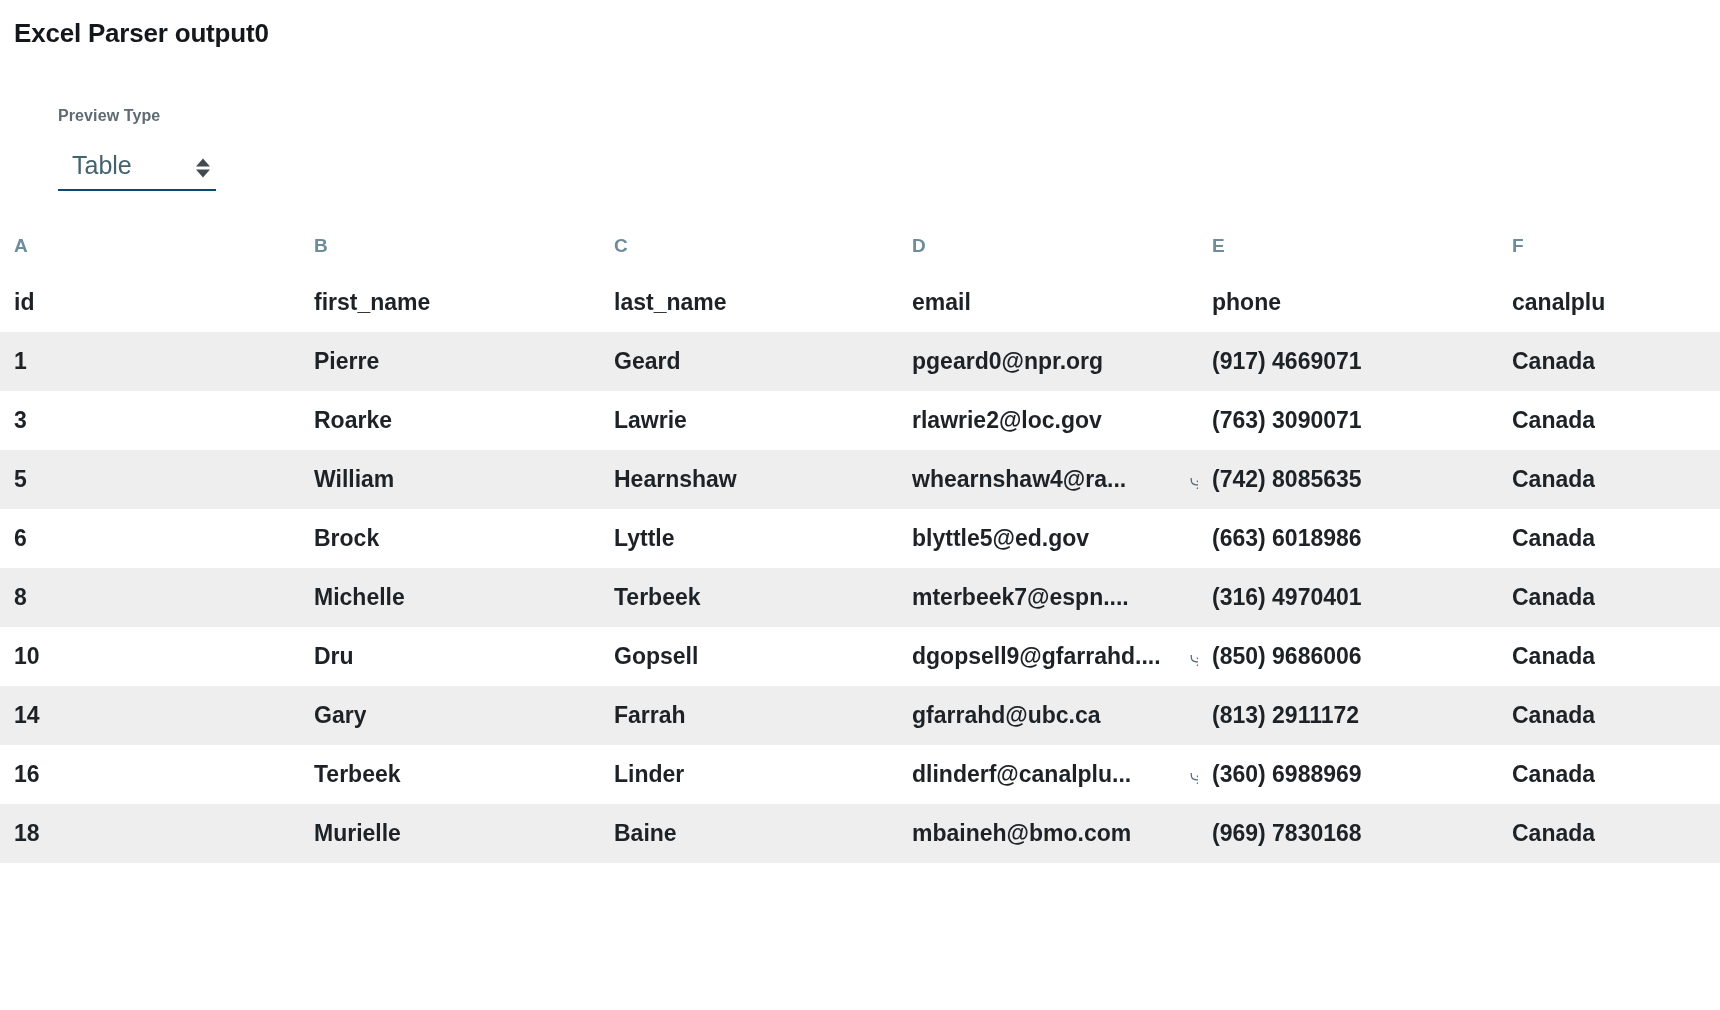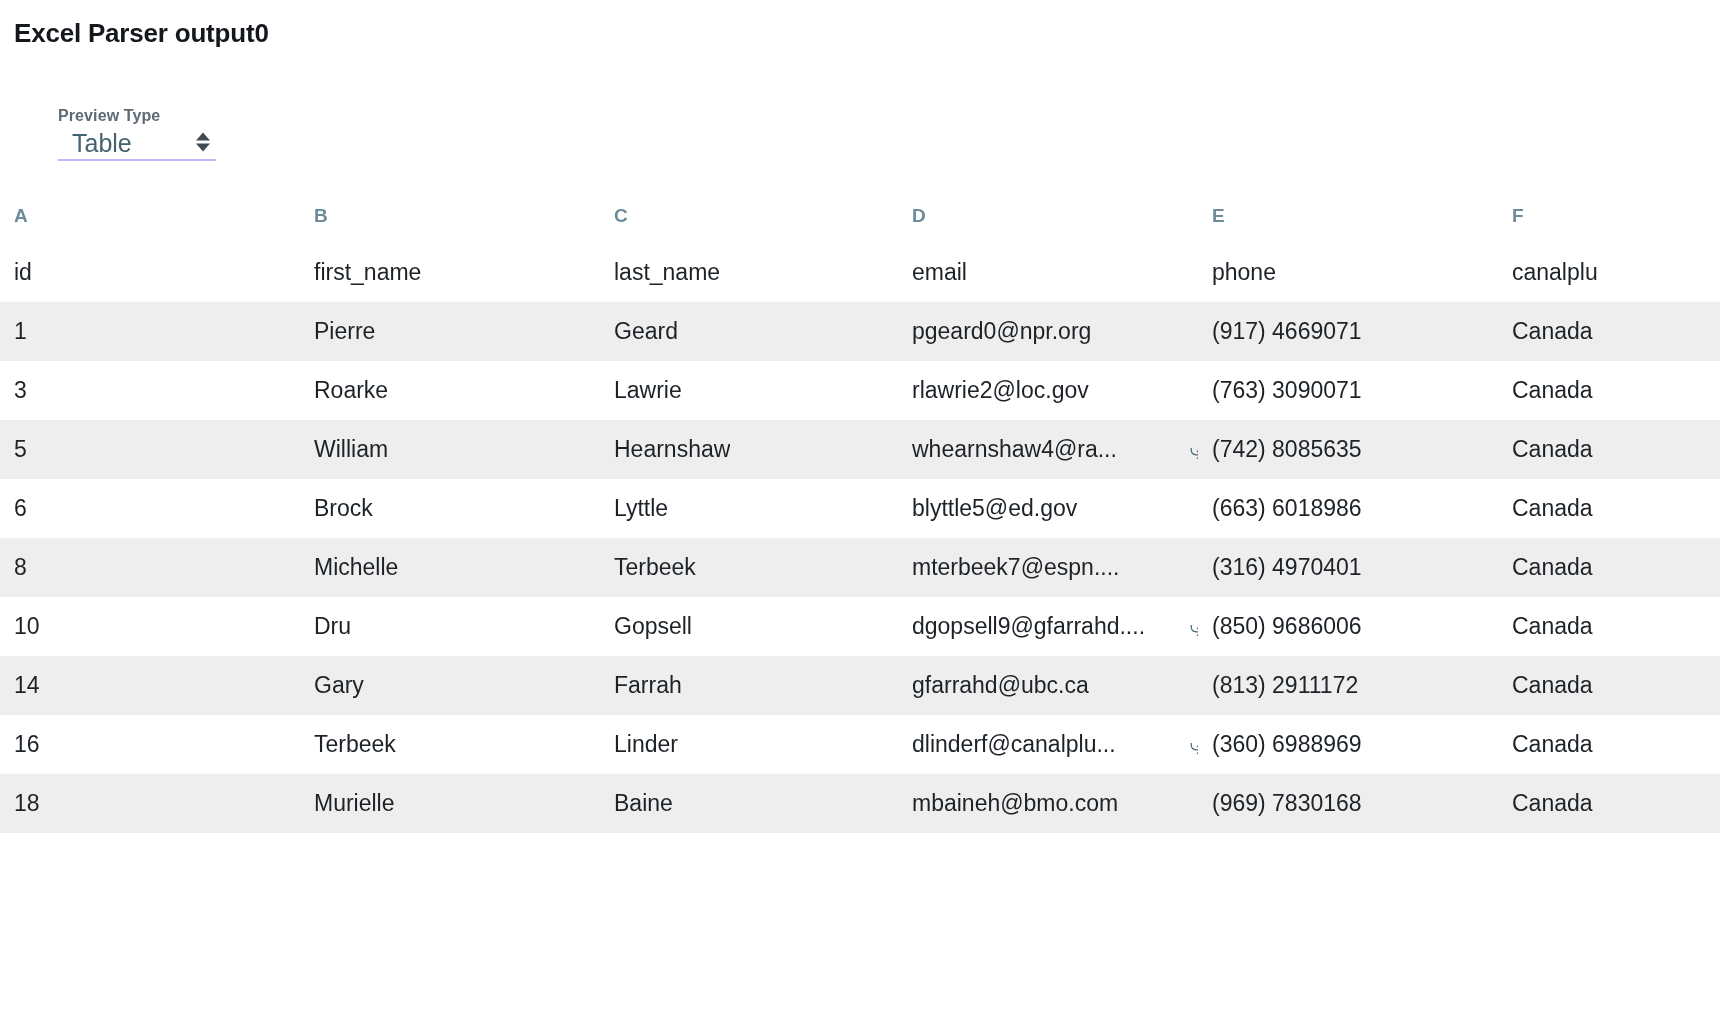--- a/index.html
+++ b/index.html
@@ -30,30 +30,30 @@
   }
 
   .controls {
     margin: 58px 0 0 58px;
   }
 
   .control-label {
     font-size: 16px;
     font-weight: bold;
     color: #5f6b74;
-    margin-bottom: 2px;
+    margin-bottom: 24px;
     letter-spacing: 0.1px;
   }
 
   .select-wrap {
     position: relative;
     display: inline-block;
     width: 158px;
-    border-bottom: 2px solid #c4b5fd;
-    padding: 2px 0 2px 0;
+    border-bottom: 2px solid #0c4a6e;
+    padding: 2px 0 10px 0;
   }
 
   .select-wrap select {
     appearance: none;
     -webkit-appearance: none;
     border: none;
     outline: none;
     background: transparent;
     font-family: "Liberation Sans", sans-serif;
     font-size: 25px;
@@ -125,20 +125,21 @@
 
   .cell-inner {
     display: flex;
     align-items: center;
     justify-content: space-between;
     gap: 4px;
   }
   .cell-text {
     overflow: hidden;
     white-space: nowrap;
+    font-weight: bold;
   }
   .wrap-icon {
     flex: 0 0 auto;
     color: #4a6b7c;
     font-size: 22px;
     line-height: 1;
     margin-right: -4px;
     transform: translateY(2px);
   }
   .wrap-icon.hidden { visibility: hidden; }

